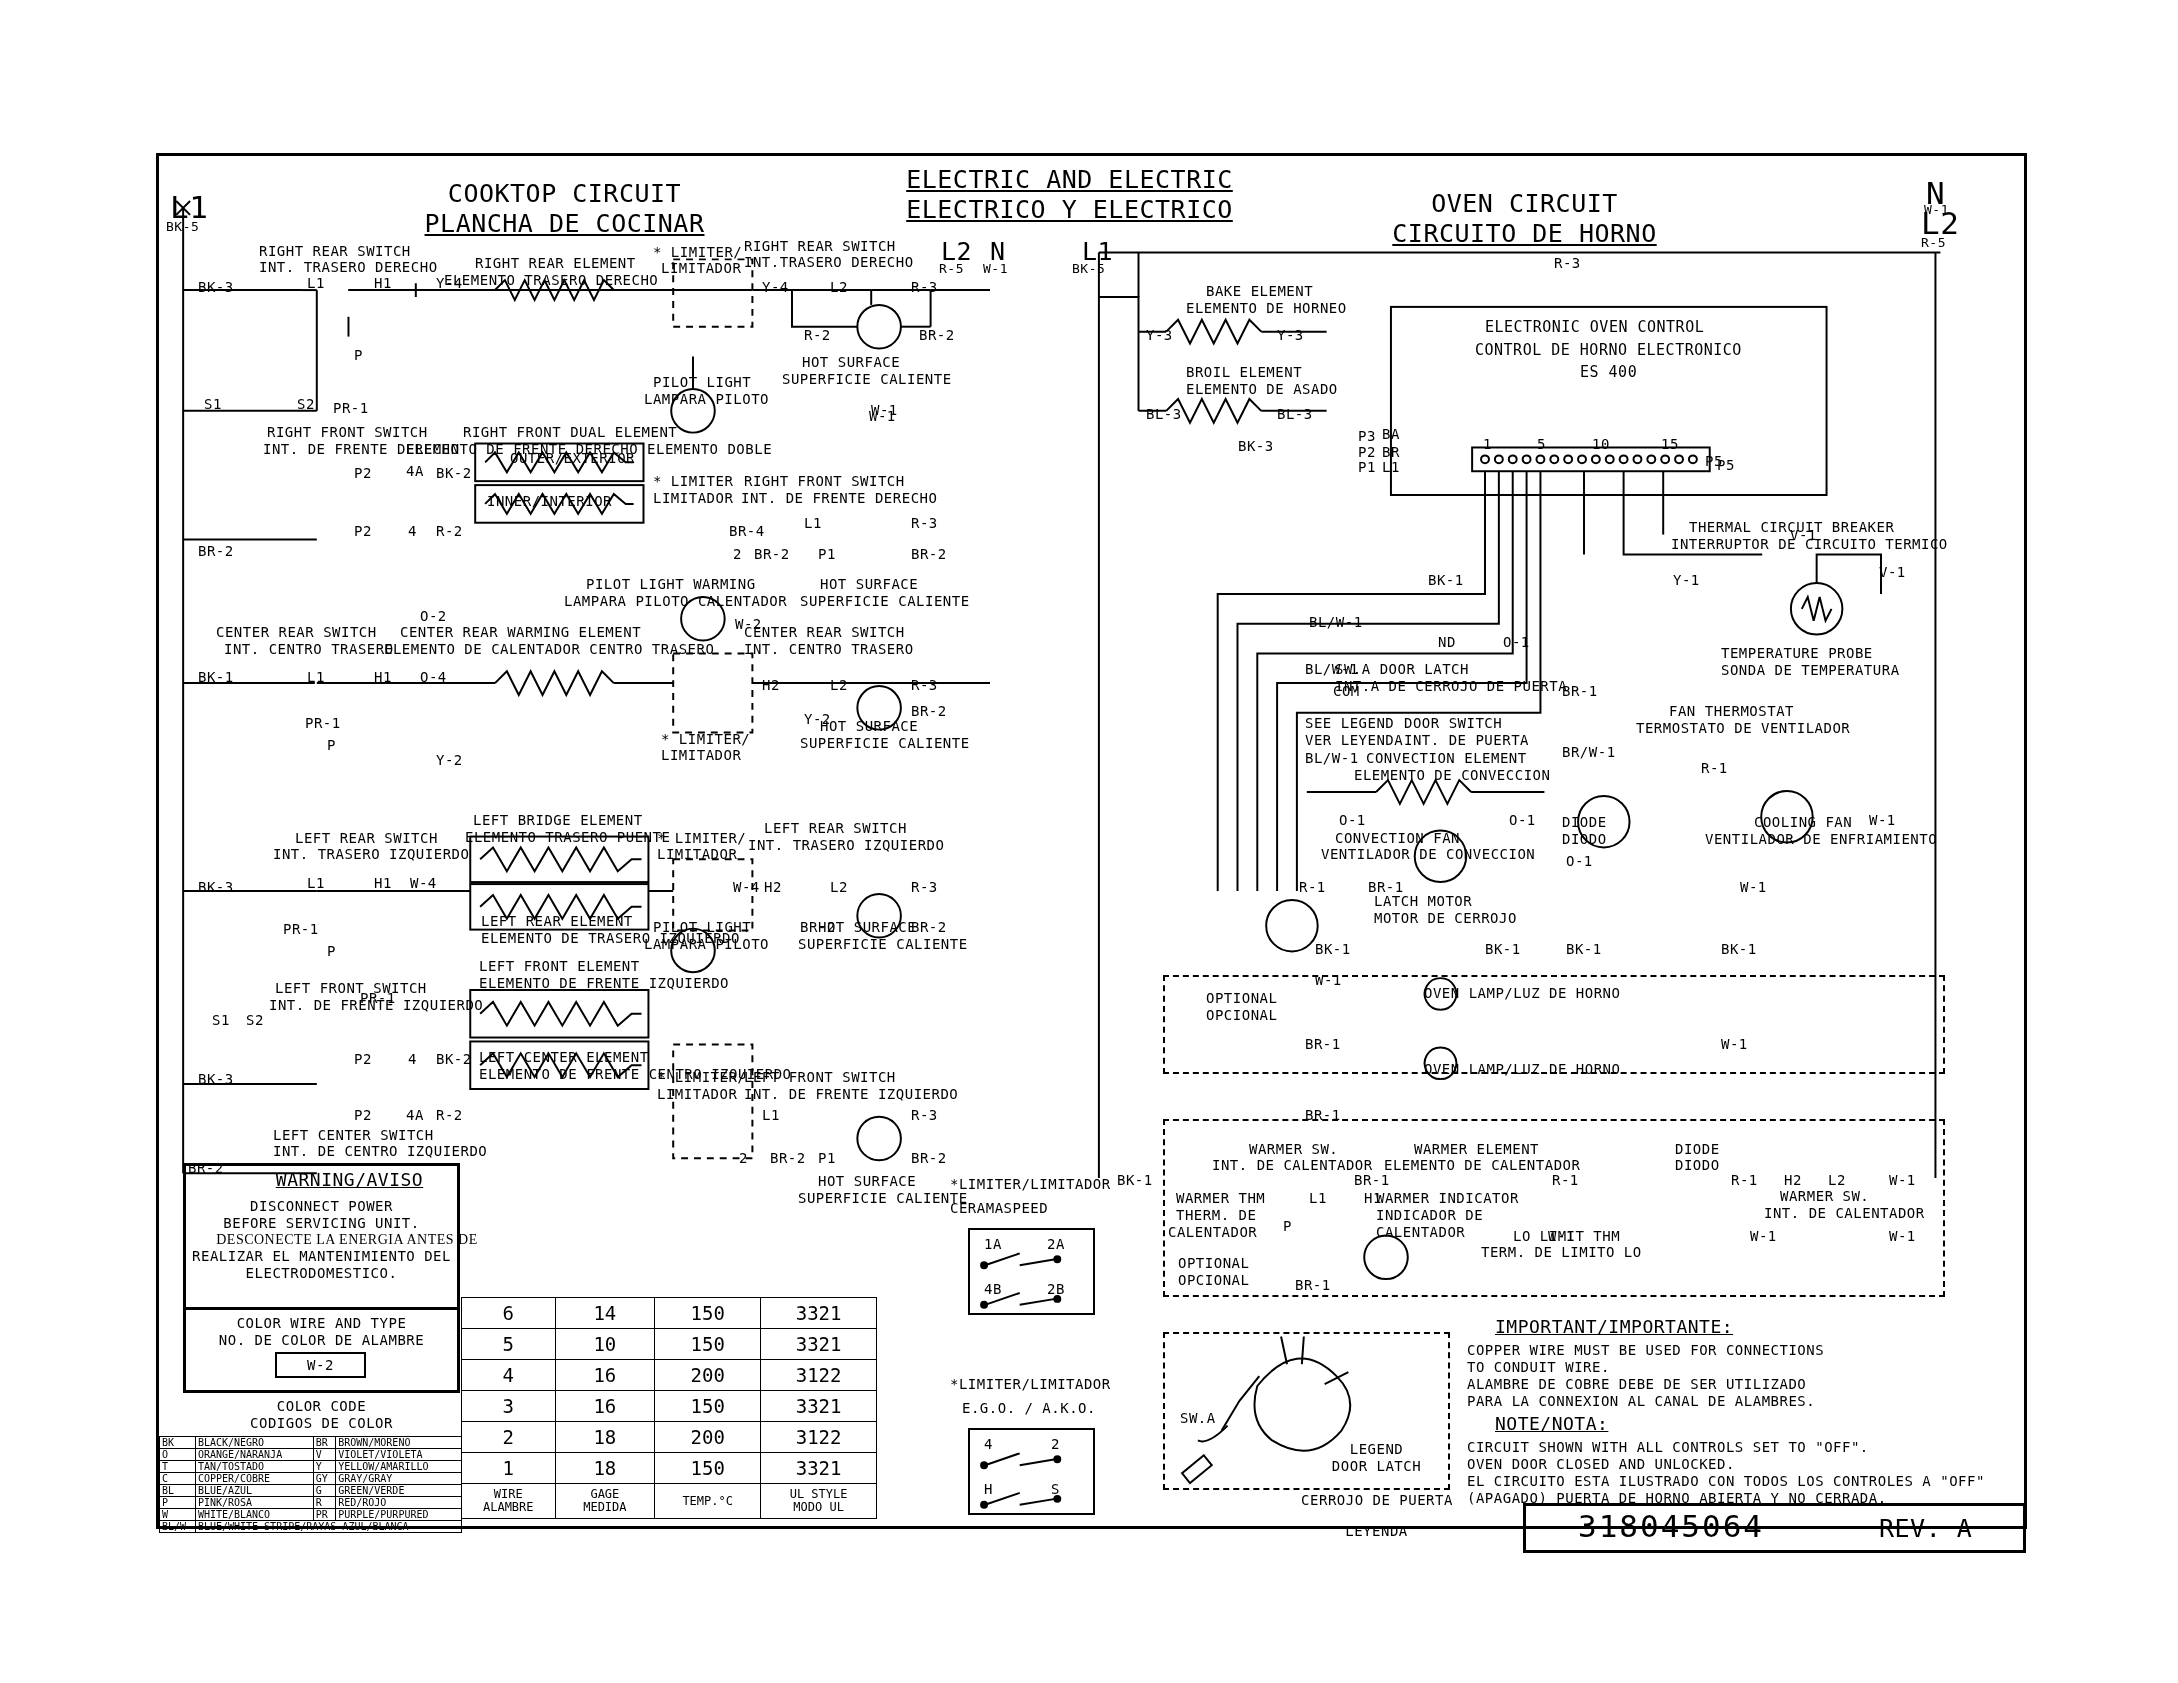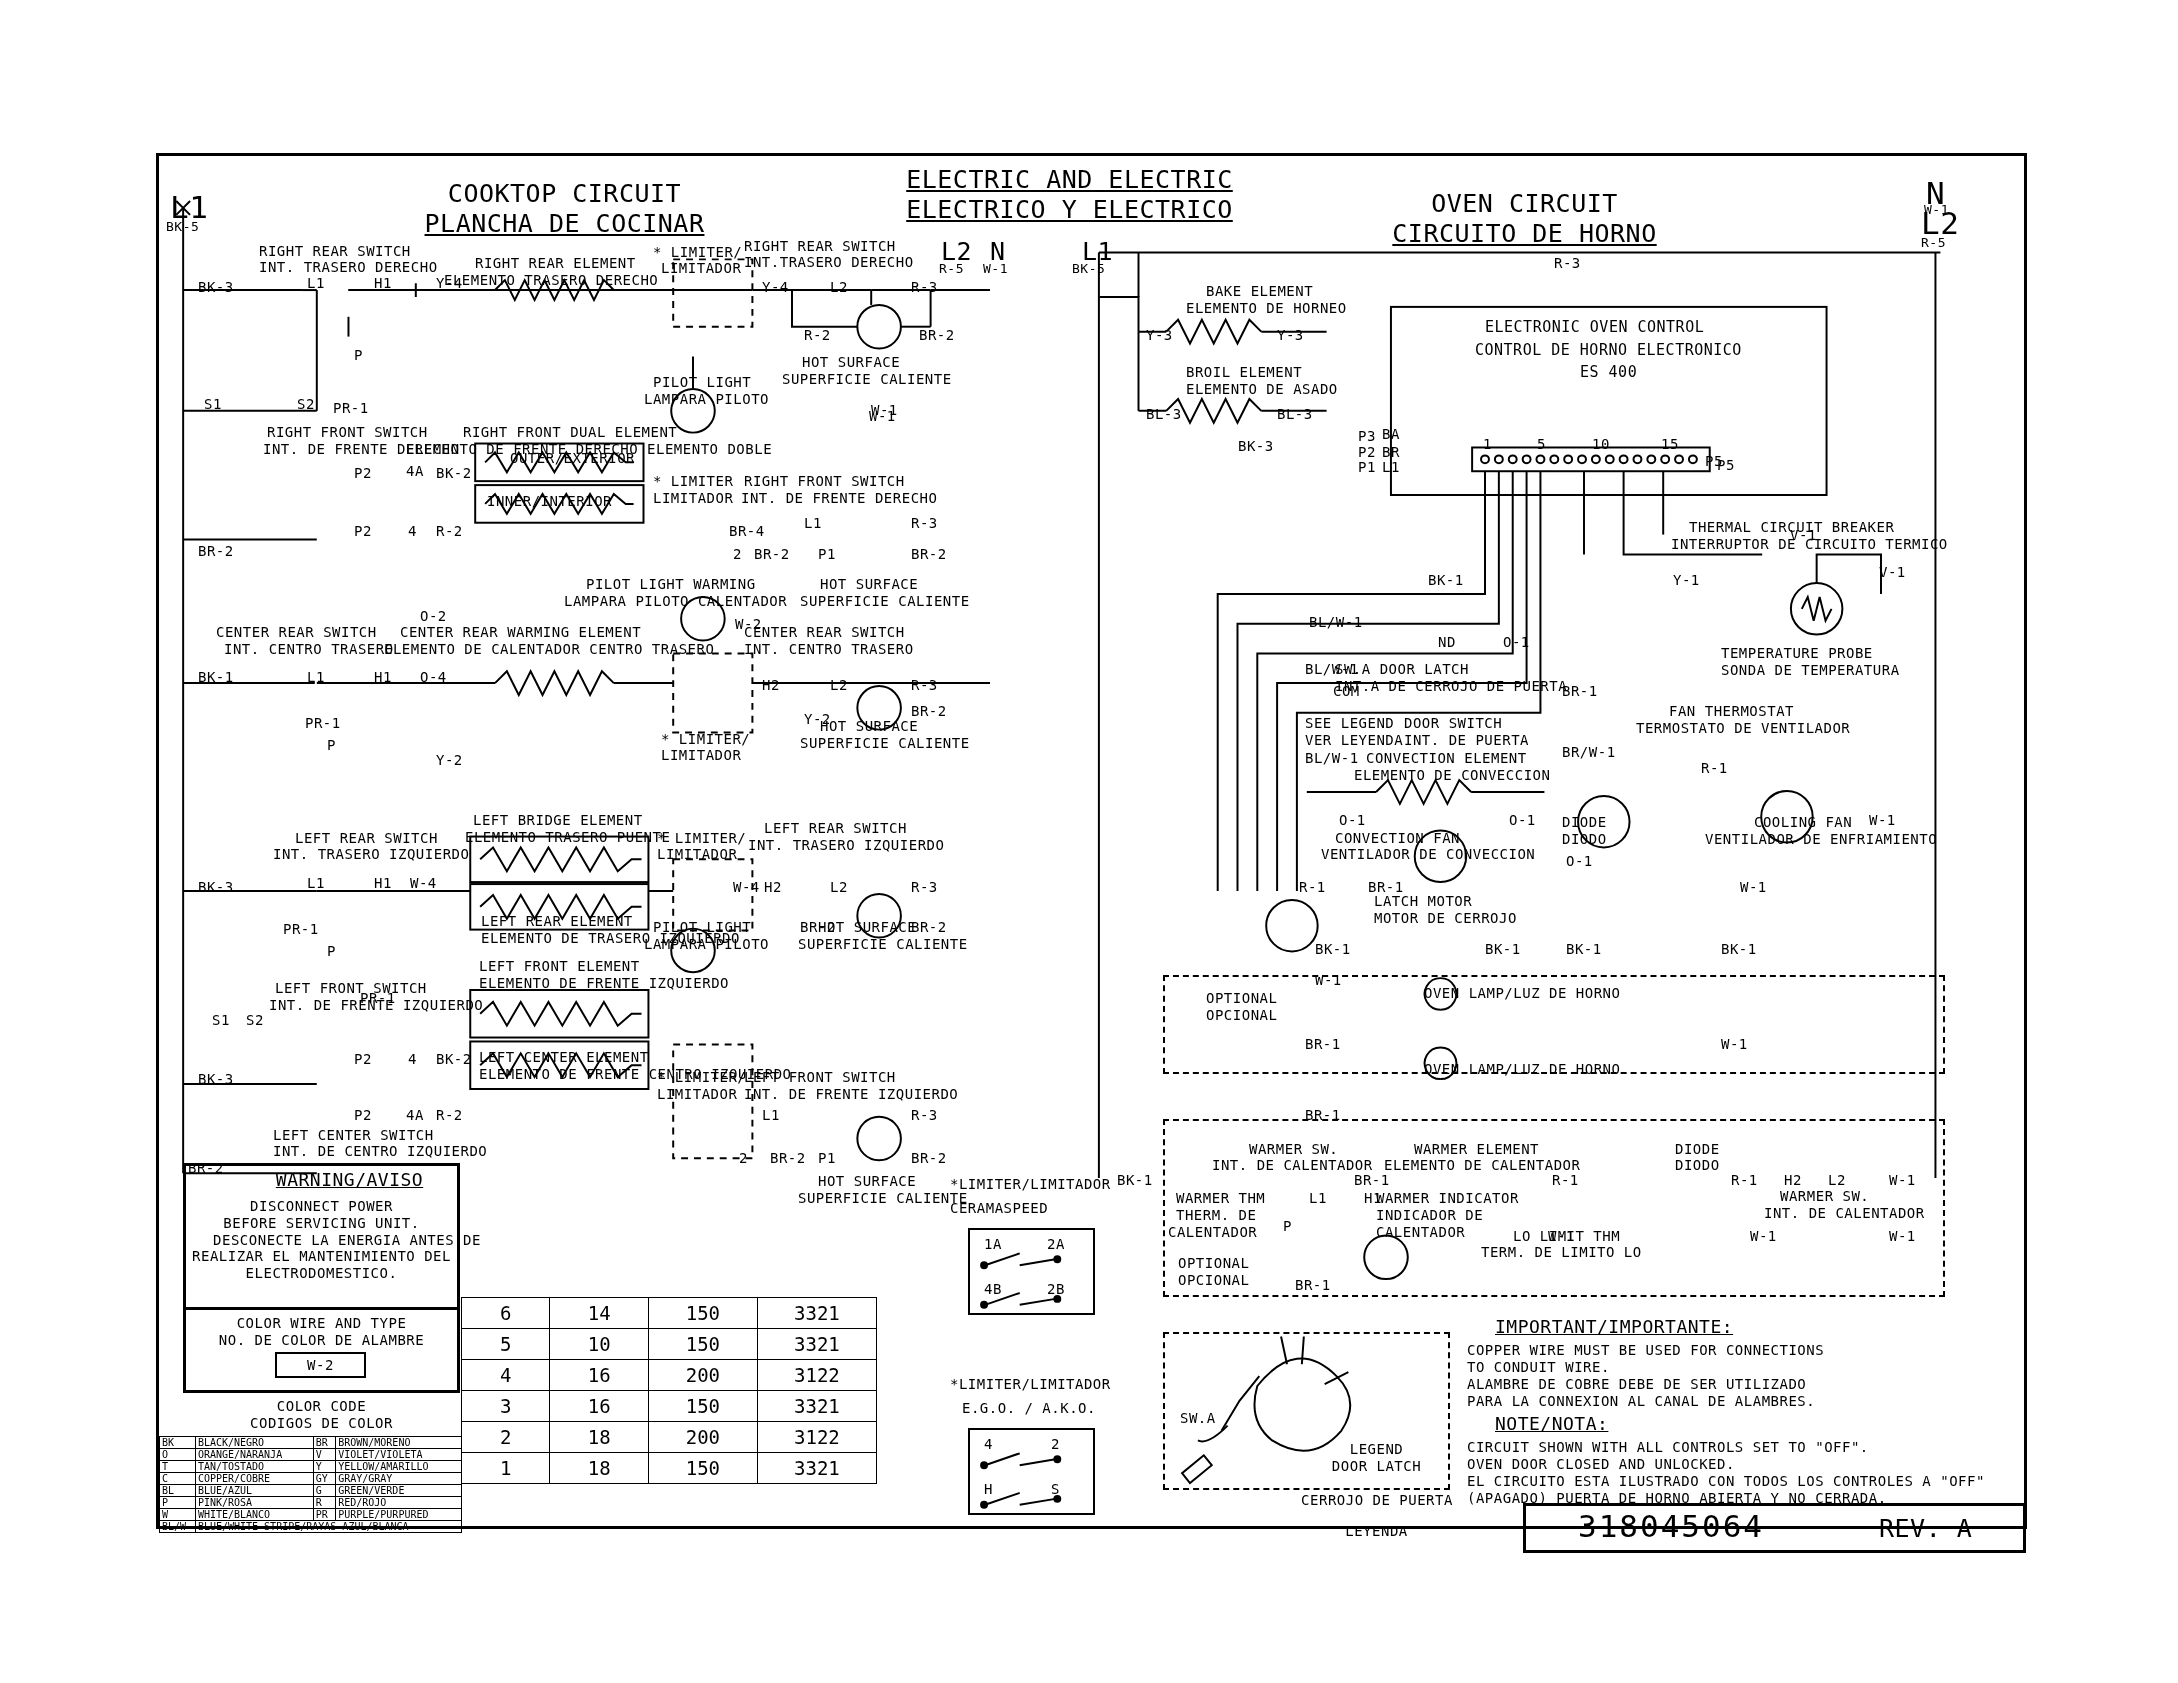--- a/index.html
+++ b/index.html
@@ -454,21 +454,21 @@
   <div class="t t11" style="left:1717px;top:457px;">P5</div>
   <div class="t t11" style="left:1483px;top:436px;">1</div>
   <div class="t t11" style="left:1537px;top:436px;">5</div>
   <div class="t t11" style="left:1592px;top:436px;">10</div>
   <div class="t t11" style="left:1661px;top:436px;">15</div>
 
   <div class="bx warnbox" style="left:183px;top:1163px;width:277px;height:147px;"></div>
   <div class="t t14 ctr ul" style="left:183px;top:1170px;width:277px;">WARNING/AVISO</div>
   <div class="t t11 ctr" style="left:183px;top:1198px;width:277px;">DISCONNECT POWER</div>
   <div class="t t11 ctr" style="left:183px;top:1215px;width:277px;">BEFORE SERVICING UNIT.</div>
-  <div class="t t11 ctr" style="left:183px;top:1232px;width:328px;">DESCONECTE LA ENERGIA ANTES DE</div>
+  <div class="t t11 ctr" style="left:183px;top:1232px;width:328px;font-family:Liberation Serif, serif;">DESCONECTE LA ENERGIA ANTES DE</div>
   <div class="t t11 ctr" style="left:183px;top:1248px;width:277px;">REALIZAR EL MANTENIMIENTO DEL</div>
   <div class="t t11 ctr" style="left:183px;top:1265px;width:277px;">ELECTRODOMESTICO.</div>
 
   <div class="bx" style="left:183px;top:1310px;width:277px;height:83px;border:3px solid #000;border-top:none;"></div>
   <div class="t t11 ctr" style="left:183px;top:1315px;width:277px;">COLOR WIRE AND TYPE</div>
   <div class="t t11 ctr" style="left:183px;top:1332px;width:277px;">NO. DE COLOR DE ALAMBRE</div>
   <div class="bx" style="left:275px;top:1352px;width:91px;height:26px;border:2px solid #000;"></div>
   <div class="t t11 ctr" style="left:275px;top:1357px;width:91px;">W-2</div>
 
   <div class="t t11 ctr" style="left:183px;top:1398px;width:277px;">COLOR CODE</div>
@@ -555,20 +555,35 @@
         <td>2</td>
         <td>18</td>
         <td>200</td>
         <td>3122</td>
       </tr>
       <tr>
         <td>1</td>
         <td>18</td>
         <td>150</td>
         <td>3321</td>
+      </tr>
+      <tr>
+        <td style="font-size:12px;line-height:1.1;">
+          <span>WIRE</span><br>
+          <span>ALAMBRE</span>
+        </td>
+        <td style="font-size:12px;line-height:1.1;">
+          <span>GAGE</span><br>
+          <span>MEDIDA</span>
+        </td>
+        <td style="font-size:12px;">TEMP.°C</td>
+        <td style="font-size:12px;line-height:1.1;">
+          <span>UL STYLE</span><br>
+          <span>MODO UL</span>
+        </td>
       </tr>
     </tbody>
   </table>
 
   <div class="t t11" style="left:950px;top:1176px;">*LIMITER/LIMITADOR</div>
   <div class="t t11" style="left:950px;top:1200px;">CERAMASPEED</div>
   <div class="bx" style="left:968px;top:1228px;width:127px;height:87px;border:2px solid #000;"></div>
   <div class="t t11" style="left:984px;top:1236px;">1A</div>
   <div class="t t11" style="left:1047px;top:1236px;">2A</div>
   <div class="t t11" style="left:984px;top:1281px;">4B</div>

